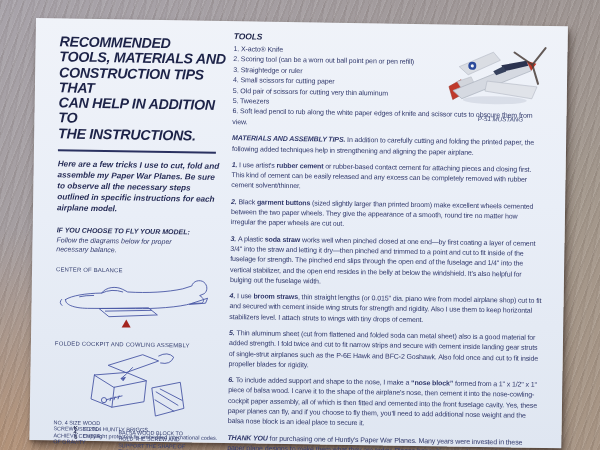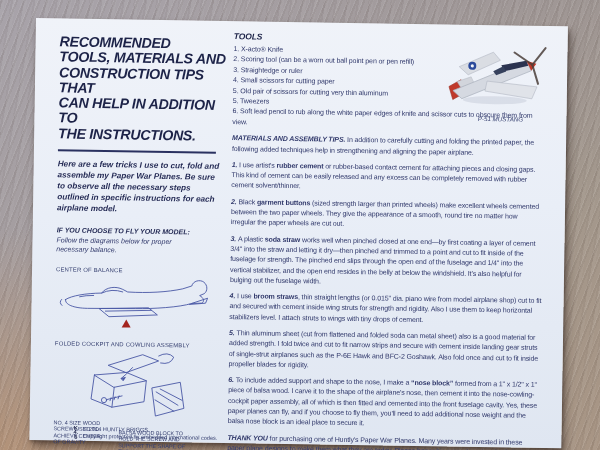--- a/index.html
+++ b/index.html
@@ -159,22 +159,22 @@
     <h2 class="tools-head">TOOLS</h2>
     <div class="tool-line">1. X-acto® Knife</div>
     <div class="tool-line">2. Scoring tool (can be a worn out ball point pen or pen refill)</div>
     <div class="tool-line">3. Straightedge or ruler</div>
     <div class="tool-line">4. Small scissors for cutting paper</div>
     <div class="tool-line">5. Old pair of scissors for cutting very thin aluminum</div>
     <div class="tool-line">5. Tweezers</div>
     <div class="tool-line">6. Soft lead pencil to rub along the white paper edges of knife and scissor cuts to obscure them from view.</div>
 
     <p class="para"><span class="b i">MATERIALS AND ASSEMBLY TIPS.</span><span> In addition to carefully cutting and folding the printed paper, the following added techniques help in strengthening and aligning the paper airplane.</span></p>
-    <p class="para"><span class="b i">1. </span><span>I use artist's </span><span class="b">rubber cement</span><span> or rubber-based contact cement for attaching pieces and closing gaps. This kind of cement can be easily released and any excess can be completely removed with rubber cement solvent/thinner.</span></p>
-    <p class="para"><span class="b i">2. </span><span>Black </span><span class="b">garment buttons</span><span> (sized strength larger than printed wheels) make excellent wheels cemented between the two paper wheels. They give the appearance of a smooth, round tire no matter how irregular the paper wheels are cut out.</span></p>
+    <p class="para"><span class="b i">1. </span><span>I use artist's </span><span class="b">rubber cement</span><span> or rubber-based contact cement for attaching pieces and closing first. This kind of cement can be easily released and any excess can be completely removed with rubber cement solvent/thinner.</span></p>
+    <p class="para"><span class="b i">2. </span><span>Black </span><span class="b">garment buttons</span><span> (sized slightly larger than printed broom) make excellent wheels cemented between the two paper wheels. They give the appearance of a smooth, round tire no matter how irregular the paper wheels are cut out.</span></p>
     <p class="para"><span class="b i">3. </span><span>A plastic </span><span class="b">soda straw</span><span> works well when pinched closed at one end—by first coating a layer of cement 3/4" into the straw and letting it dry—then pinched and trimmed to a point and cut to fit inside of the fuselage for strength. The pinched end slips through the open end of the fuselage and 1/4" into the vertical stabilizer, and the open end resides in the belly at below the windshield. It's also helpful for bulging out the fuselage width.</span></p>
     <p class="para"><span class="b i">4. </span><span>I use </span><span class="b">broom straws</span><span>, thin straight lengths (or 0.015" dia. piano wire from model airplane shop) cut to fit and secured with cement inside wing struts for strength and rigidity. Also I use them to keep horizontal stabilizers level. I attach struts to wings with tiny drops of cement.</span></p>
     <p class="para"><span class="b i">5. </span><span>Thin aluminum sheet (cut from flattened and folded soda can metal sheet) also is a good material for added strength. I fold twice and cut to fit narrow strips and secure with cement inside landing gear struts of single-strut airplanes such as the P-6E Hawk and BFC-2 Goshawk. Also fold once and cut to fit inside propeller blades for rigidity.</span></p>
     <p class="para"><span class="b i">6. </span><span>To include added support and shape to the nose, I make a </span><span class="b">“nose block”</span><span> formed from a 1" x 1/2" x 1" piece of balsa wood. I carve it to the shape of the airplane's nose, then cement it into the nose-cowling-cockpit paper assembly, all of which is then fitted and cemented into the front fuselage cavity. Yes, these paper planes can fly, and if you choose to fly them, you'll need to add additional nose weight and the balsa nose block is an ideal place to secure it.</span></p>
     <p class="para"><span class="b i">THANK YOU</span><span> for purchasing one of Huntly's Paper War Planes. Many years were invested in these paper plane designs to make them what they are today. Please honor his commitment and refrain from violating the embedded international copyright codes.</span></p>
   </div>
 
 </div>
 
 </body></html>

